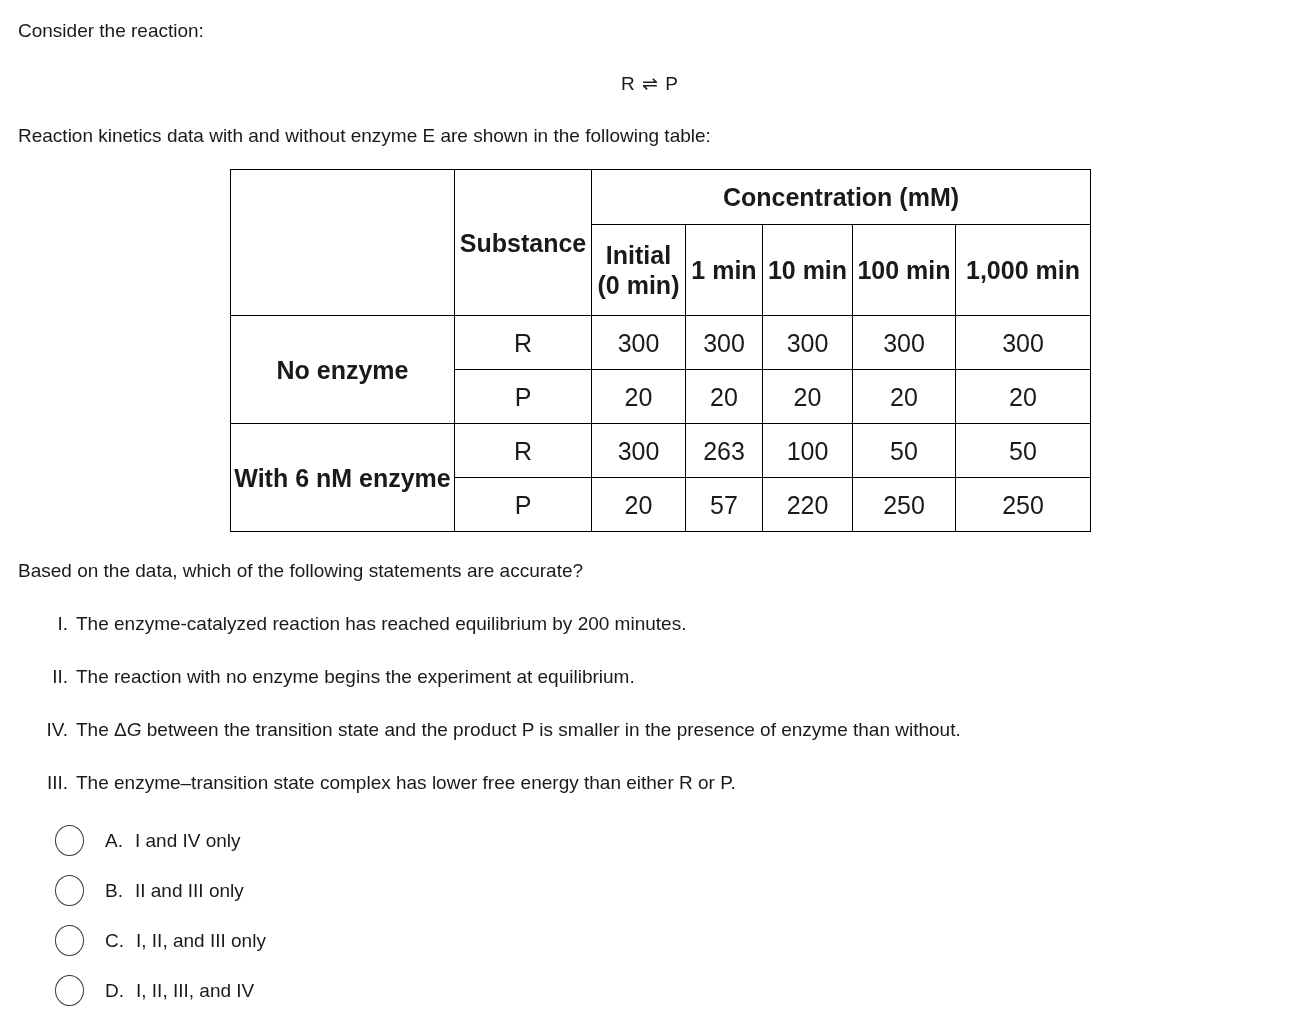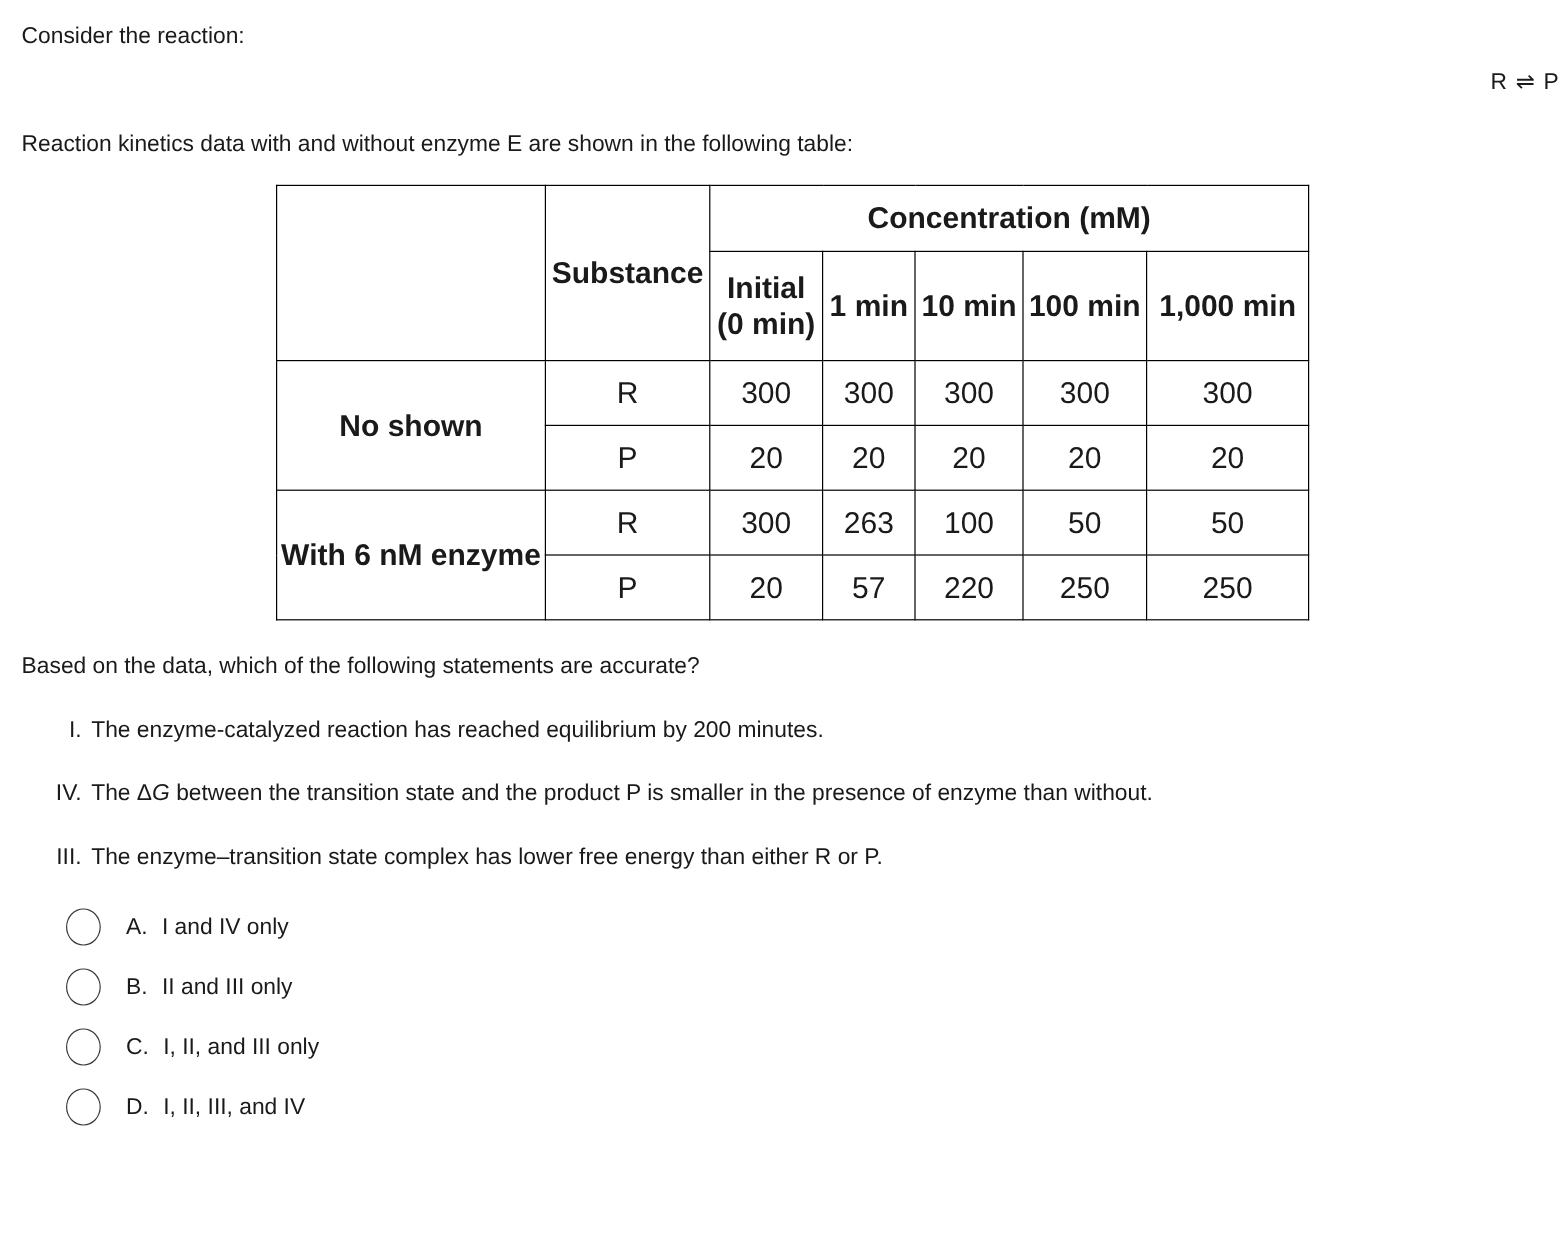--- a/index.html
+++ b/index.html
@@ -7,21 +7,21 @@
   body {
     width: 1300px;
     height: 1034px;
     background: #ffffff;
     color: #1a1a1a;
     font-family: "Liberation Sans", "DejaVu Sans", sans-serif;
     font-size: 19px;
     overflow: hidden;
   }
   .intro    { margin: 20px 0 0 18px; line-height: 22px; }
-  .formula  { margin: 16px 0 0 0; text-align: right; line-height: 22px; letter-spacing: 1px; }
+  .formula  { margin: 31px 0 0 0; text-align: center; line-height: 22px; letter-spacing: 1px; }
   .caption  { margin: 30px 0 0 18px; line-height: 22px; }
 
   table.kinetics {
     border-collapse: collapse;
     table-layout: fixed;
     margin: 22px 0 0 230px;
   }
   table.kinetics td {
     border: 1px solid #000;
     text-align: center;
@@ -99,21 +99,21 @@
           <div>Initial</div>
           <div>(0 min)</div>
         </td>
         <td class="time-head">1 min</td>
         <td class="time-head">10 min</td>
         <td class="time-head">100 min</td>
         <td class="time-head">1,000 min</td>
       </tr>
 
       <tr class="r-data">
-        <td rowspan="2" class="group-label">No shown</td>
+        <td rowspan="2" class="group-label">No enzyme</td>
         <td>R</td>
         <td>300</td>
         <td>300</td>
         <td>300</td>
         <td>300</td>
         <td>300</td>
       </tr>
       <tr class="r-data">
         <td>P</td>
         <td>20</td>
@@ -143,20 +143,23 @@
     </tbody>
   </table>
 
   <p class="question">Based on the data, which of the following statements are accurate?</p>
 
   <div class="statements">
     <div class="statement">
       <span class="numeral">I.</span><span class="stext">The enzyme-catalyzed reaction has reached equilibrium by 200 minutes.</span>
     </div>
     <div class="statement">
+      <span class="numeral">II.</span><span class="stext">The reaction with no enzyme begins the experiment at equilibrium.</span>
+    </div>
+    <div class="statement">
       <span class="numeral">IV.</span><span class="stext"><span>The Δ</span><i>G</i><span> between the transition state and the product P is smaller in the presence of enzyme than without.</span></span>
     </div>
     <div class="statement">
       <span class="numeral">III.</span><span class="stext">The enzyme–transition state complex has lower free energy than either R or P.</span>
     </div>
   </div>
 
   <div class="options">
     <div class="option">
       <span class="radio"></span>

